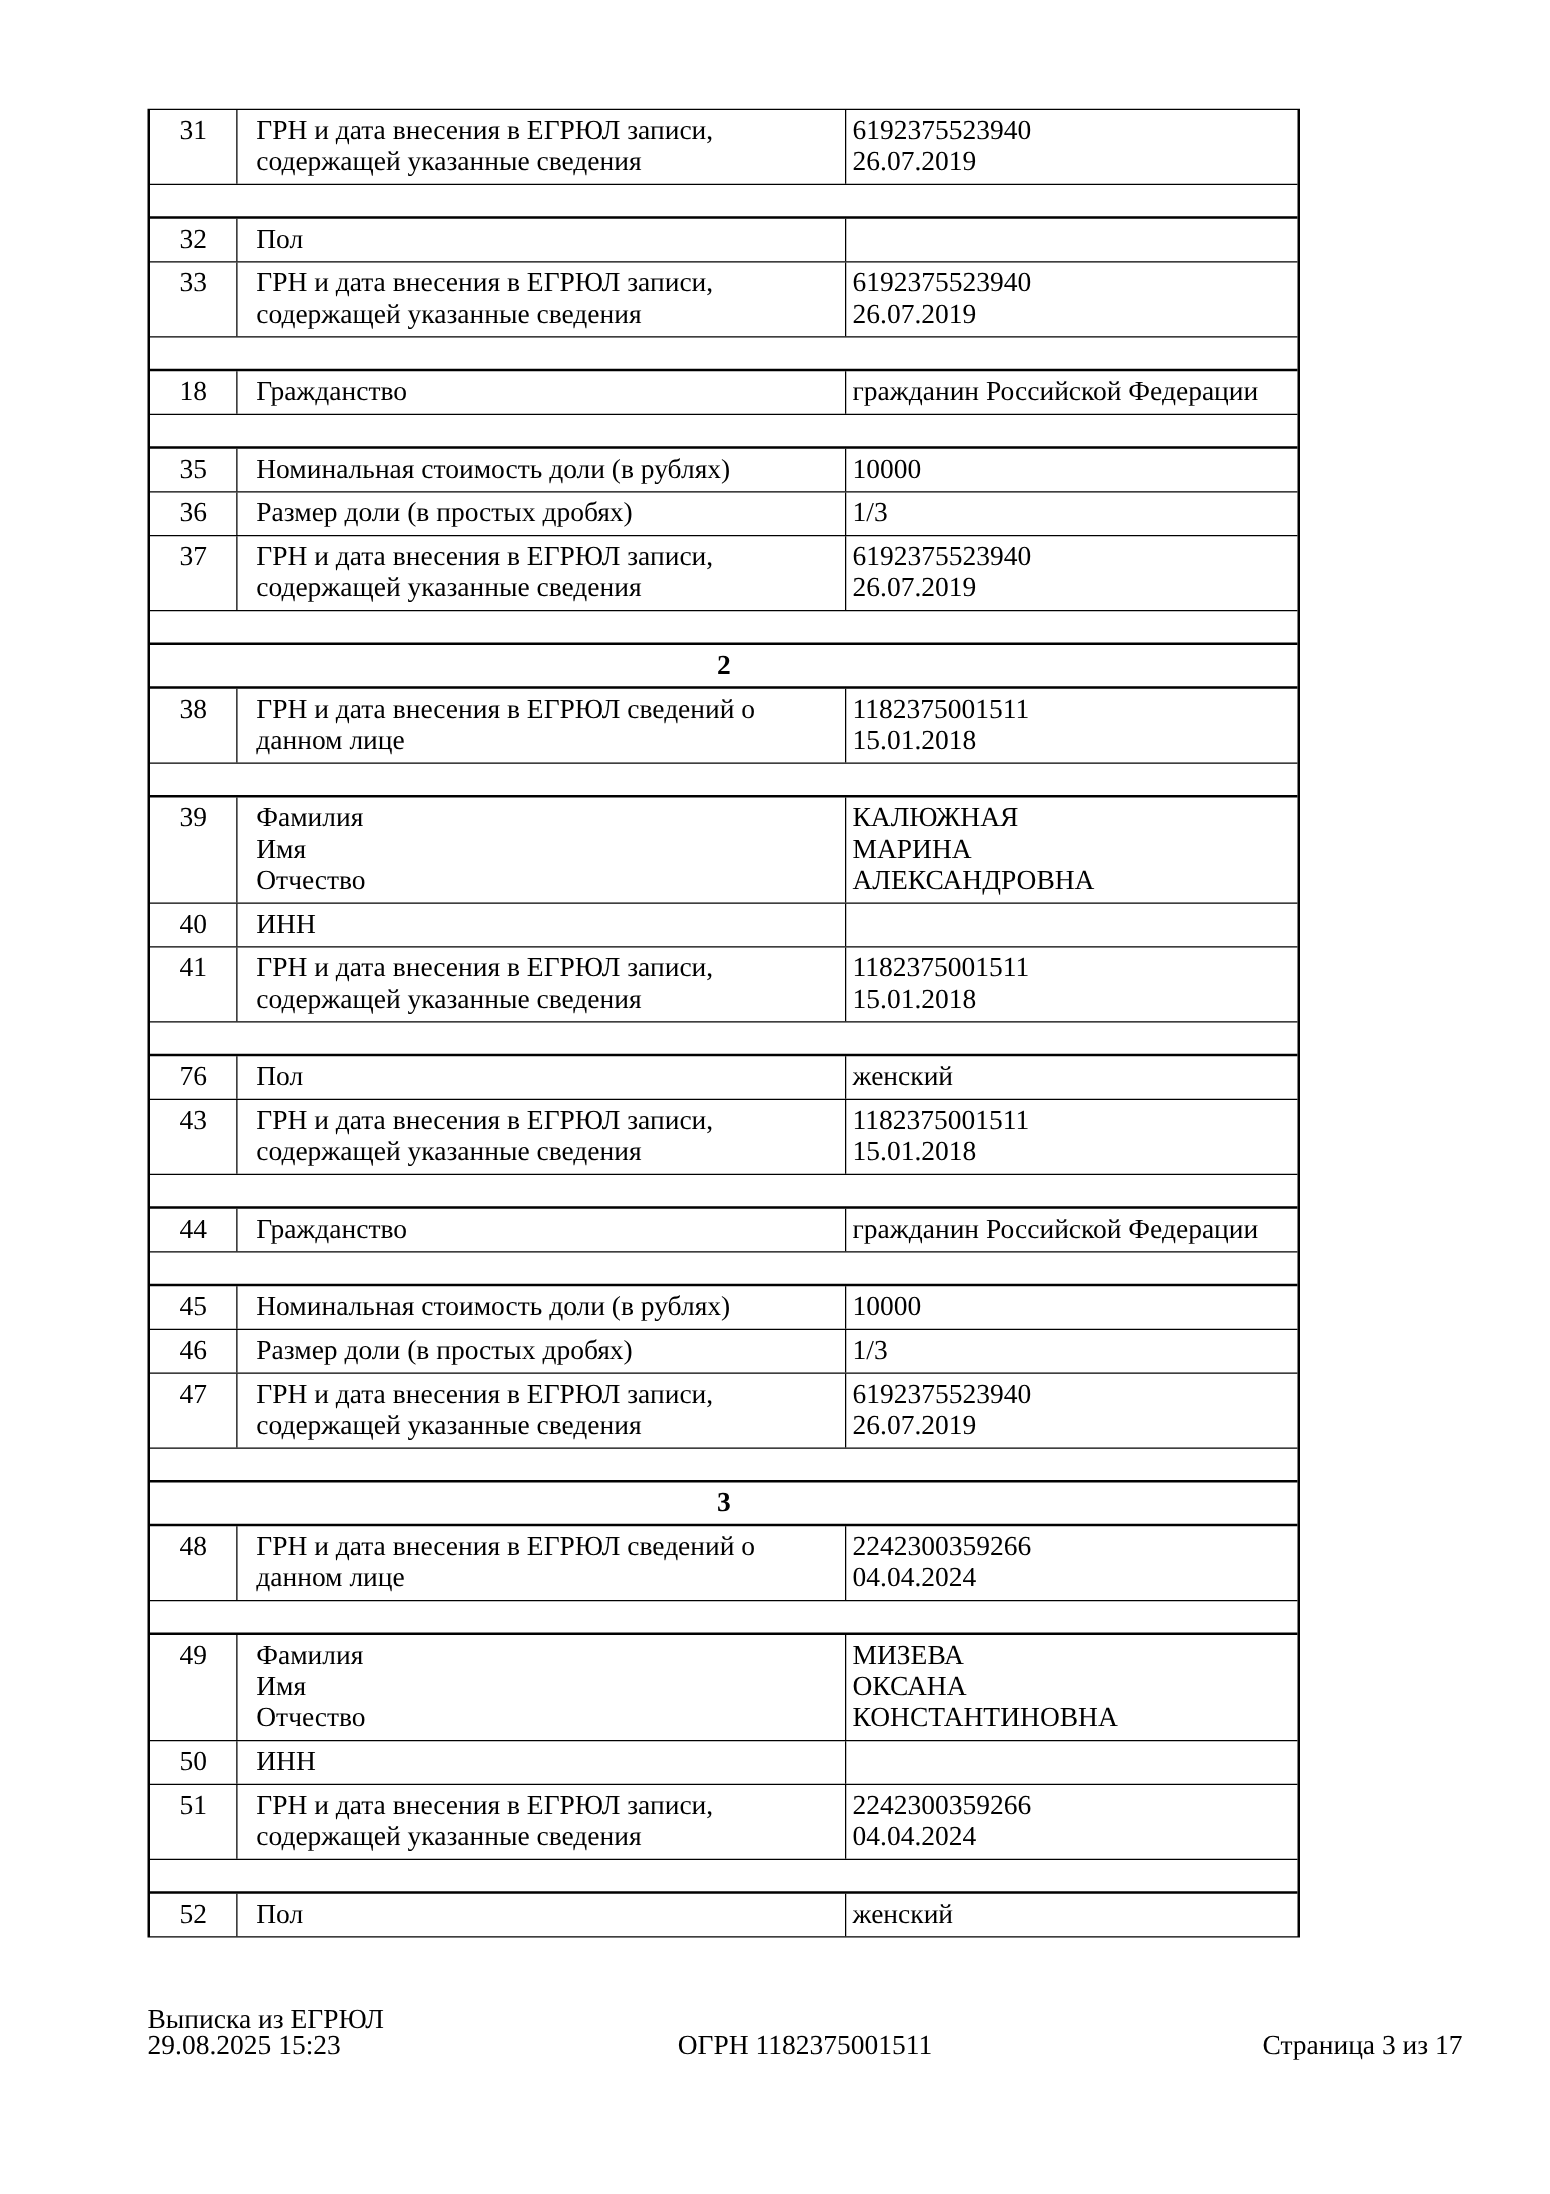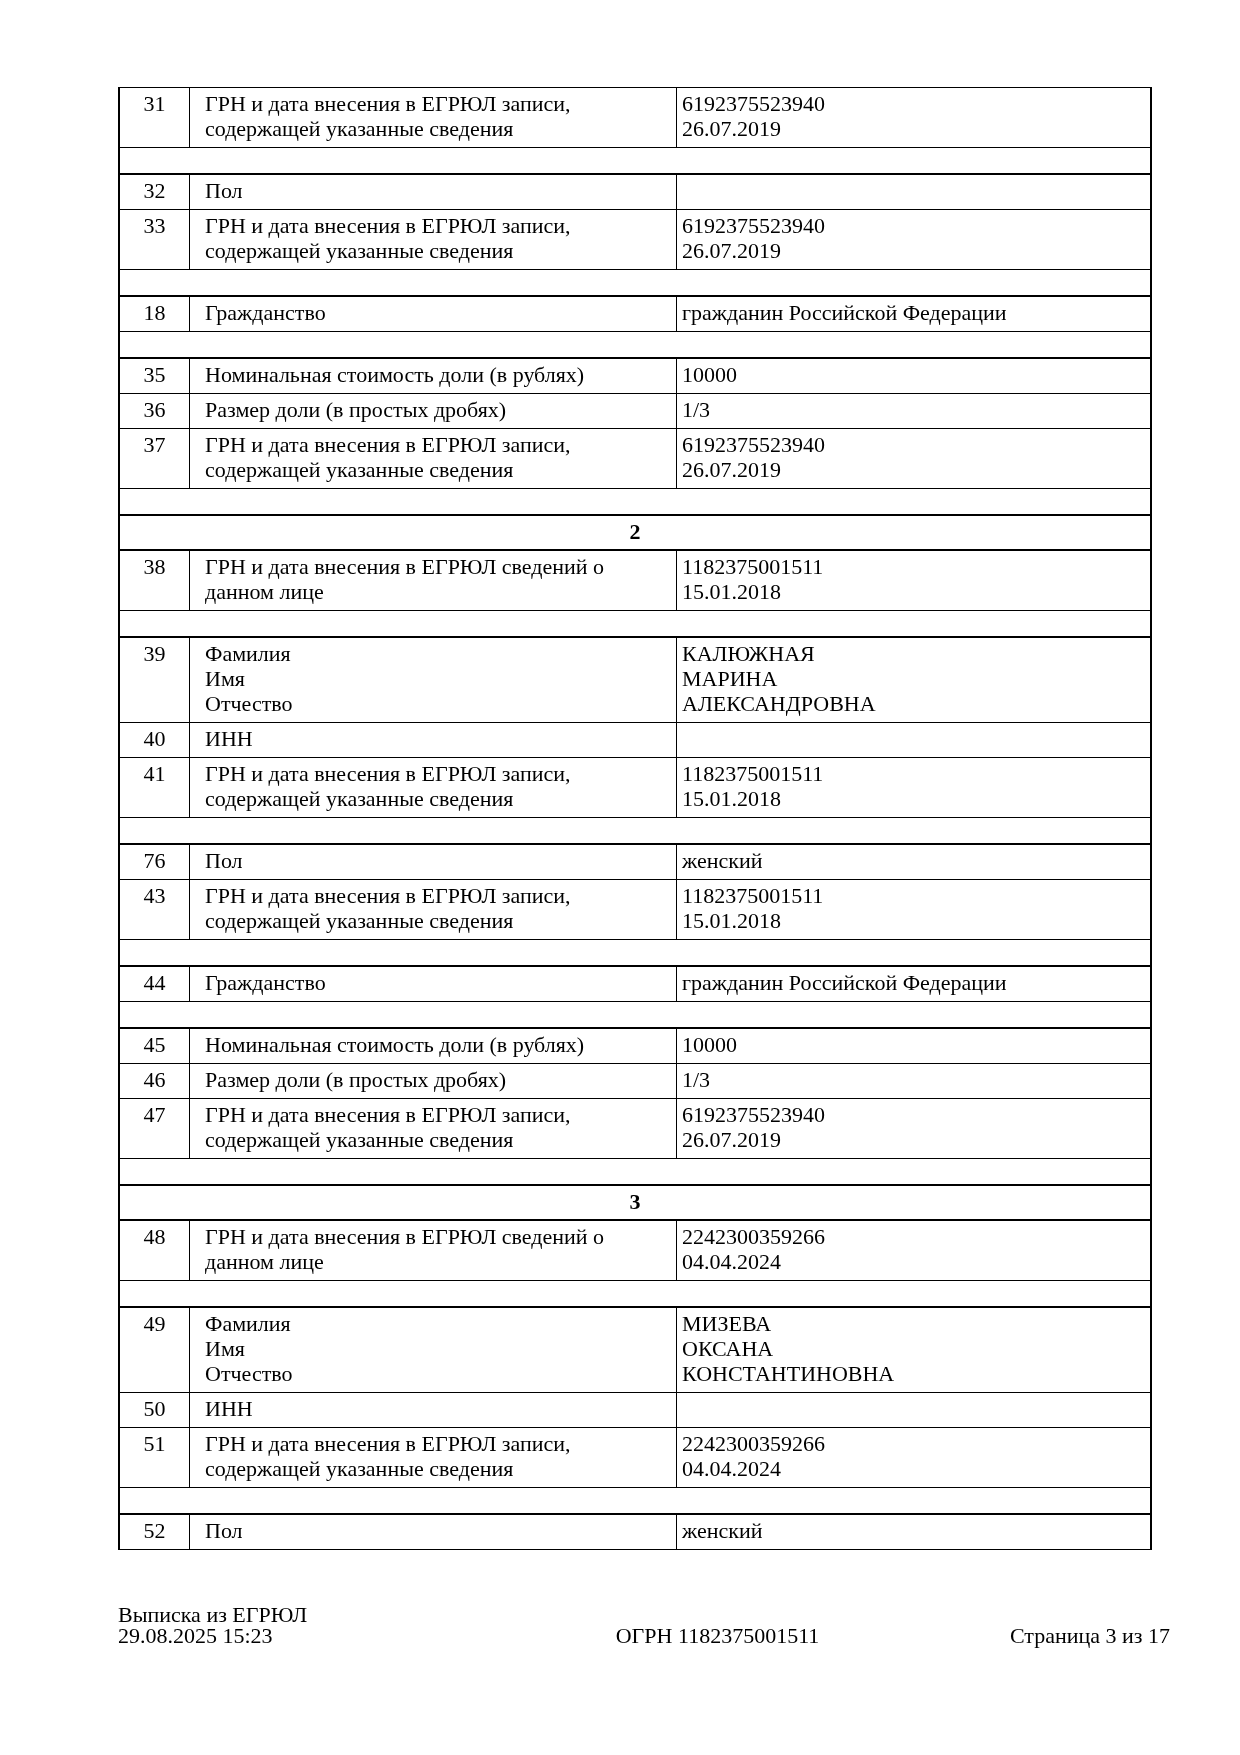--- a/index.html
+++ b/index.html
@@ -12,21 +12,21 @@
     height: 1755px;
     position: relative;
     font-family: "Liberation Serif", "DejaVu Serif", serif;
     color: #000000;
     overflow: hidden;
   }
   .doc-table {
     position: absolute;
     left: 118px;
     top: 87px;
-    width: 1034px;
+    width: 922px;
     box-sizing: border-box;
     border-left: 2px solid #000;
     border-right: 2px solid #000;
     border-top: 1px solid #000;
     border-bottom: 1.5px solid #000;
     background: #ffffff;
   }
   .row {
     border-top: 1px solid #000;
     box-sizing: border-box;
@@ -74,21 +74,21 @@
     left: 118px;
     top: 1604px;
     width: 1052px;
     display: flex;
     justify-content: space-between;
     align-items: flex-end;
     font-size: 22px;
     line-height: 21px;
   }
   .f-left  { flex: 1 1 0; text-align: left; }
-  .f-center{ flex: 1 1 0; text-align: right; }
+  .f-center{ flex: 1 1 0; text-align: center; }
   .f-right { flex: 1 1 0; text-align: right; }
 </style>
 </head>
 <body>
 
 <div class="doc-table" id="doc-table">
     <div class="row data">
     <div class="cell c-num">31</div>
     <div class="cell c-label">ГРН и дата внесения в ЕГРЮЛ записи,
 содержащей указанные сведения</div>

